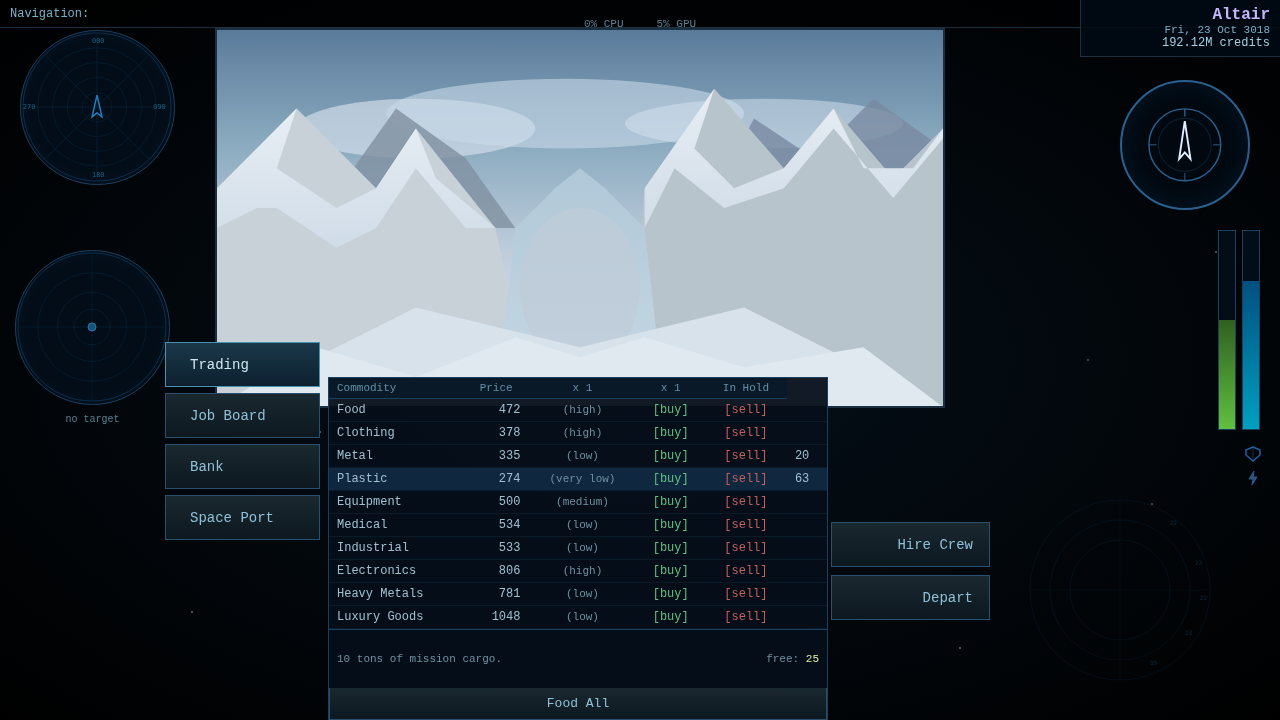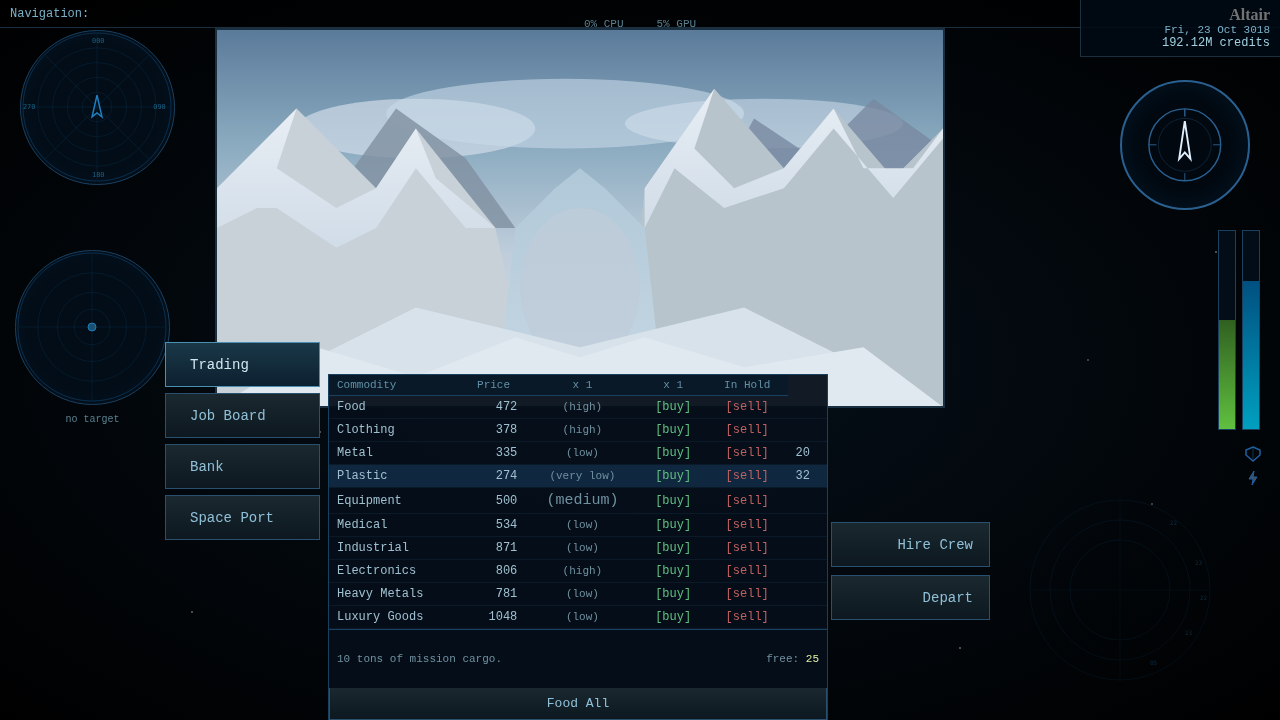--- a/index.html
+++ b/index.html
@@ -77,22 +77,21 @@
       background: rgba(0,10,20,0.85);
       border-left: 1px solid #1a3040;
       border-bottom: 1px solid #1a3040;
       padding: 6px 10px;
       text-align: right;
       z-index: 20;
     }
     .info-panel .location {
       font-size: 16px;
       font-weight: bold;
-      color: #737373;
-      font-family: Liberation Serif, serif;
+      color: #c4b5fd;
     }
     .info-panel .date {
       font-size: 11px;
       color: #7ab0c8;
     }
     .info-panel .credits {
       font-size: 12px;
       color: #a0d0e0;
     }
 
@@ -573,41 +572,41 @@
           <td><span class="buy-btn">[buy]</span></td>
           <td><span class="sell-btn">[sell]</span></td>
           <td>20</td>
         </tr>
         <tr class="selected">
           <td>Plastic</td>
           <td>274</td>
           <td style="color: rgb(112, 144, 160); font-size: 11px;">(very low)</td>
           <td><span class="buy-btn">[buy]</span></td>
           <td><span class="sell-btn">[sell]</span></td>
-          <td>32</td>
+          <td>63</td>
         </tr>
         <tr>
           <td>Equipment</td>
           <td>500</td>
-          <td style="color: rgb(112, 144, 160); font-size: 15px;">(medium)</td>
+          <td style="color: rgb(112, 144, 160); font-size: 11px;">(medium)</td>
           <td><span class="buy-btn">[buy]</span></td>
           <td><span class="sell-btn">[sell]</span></td>
           <td></td>
         </tr>
         <tr>
           <td>Medical</td>
           <td>534</td>
           <td style="color: rgb(112, 144, 160); font-size: 11px;">(low)</td>
           <td><span class="buy-btn">[buy]</span></td>
           <td><span class="sell-btn">[sell]</span></td>
           <td></td>
         </tr>
         <tr>
           <td>Industrial</td>
-          <td>871</td>
+          <td>533</td>
           <td style="color: rgb(112, 144, 160); font-size: 11px;">(low)</td>
           <td><span class="buy-btn">[buy]</span></td>
           <td><span class="sell-btn">[sell]</span></td>
           <td></td>
         </tr>
         <tr>
           <td>Electronics</td>
           <td>806</td>
           <td style="color: rgb(112, 144, 160); font-size: 11px;">(high)</td>
           <td><span class="buy-btn">[buy]</span></td>

